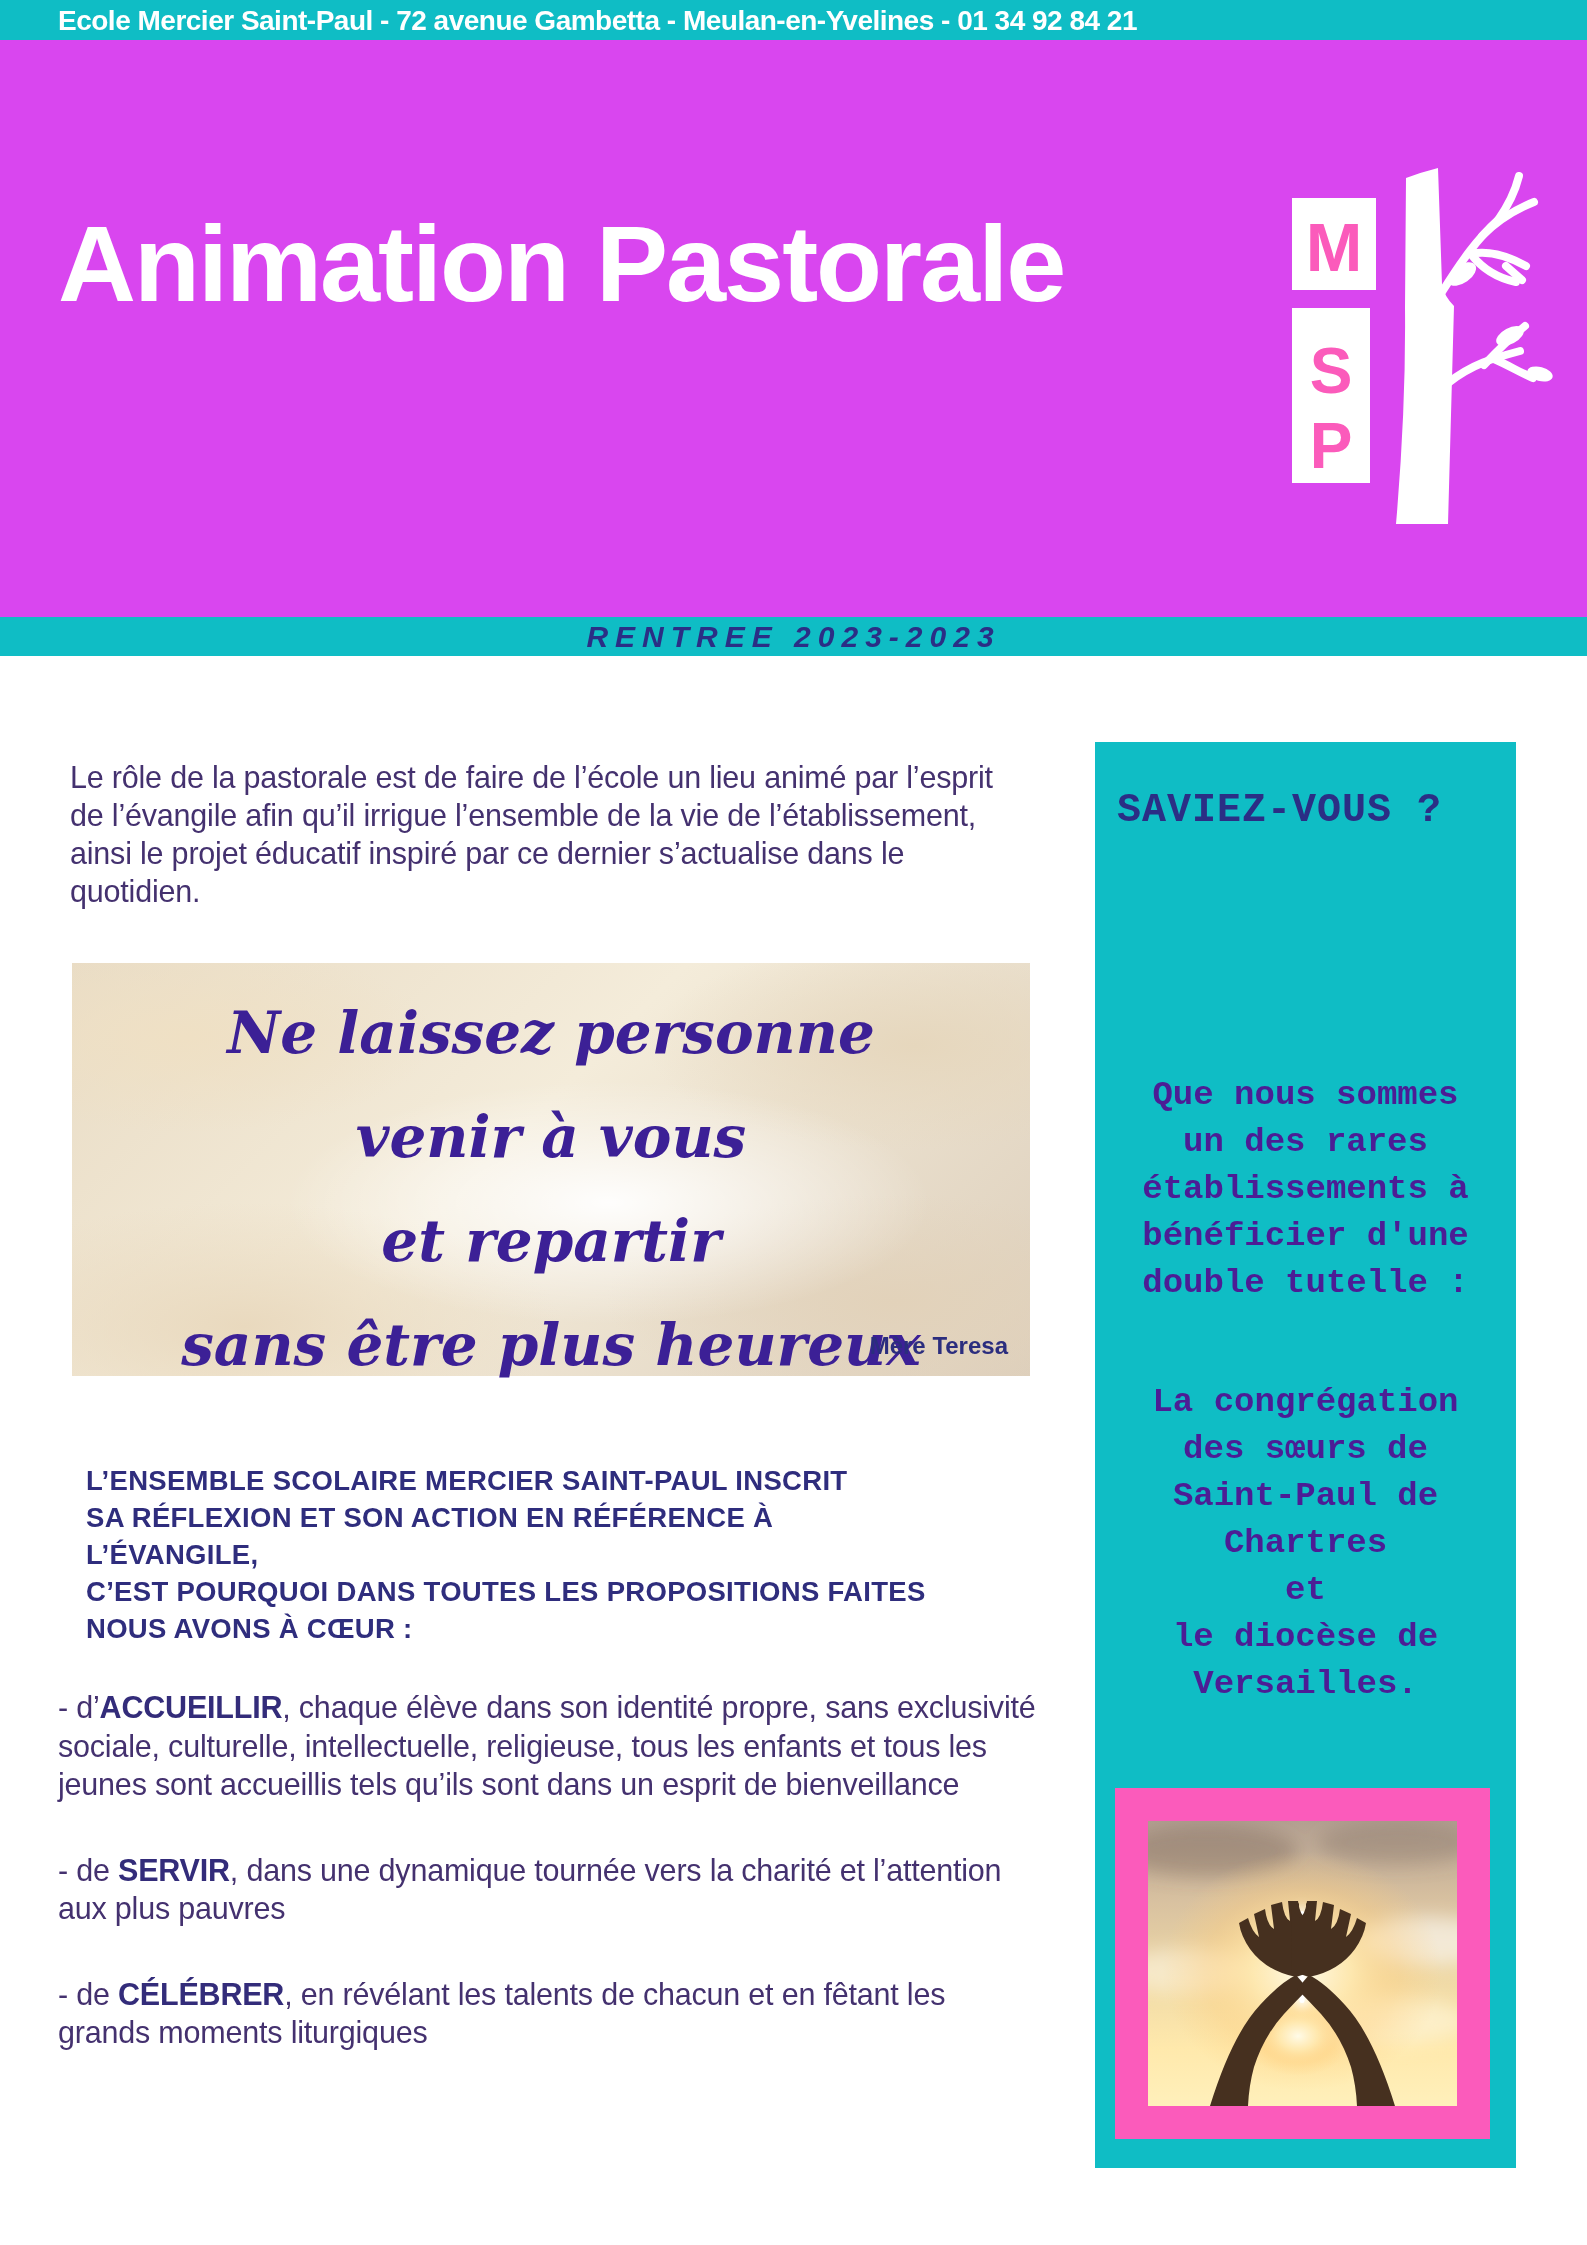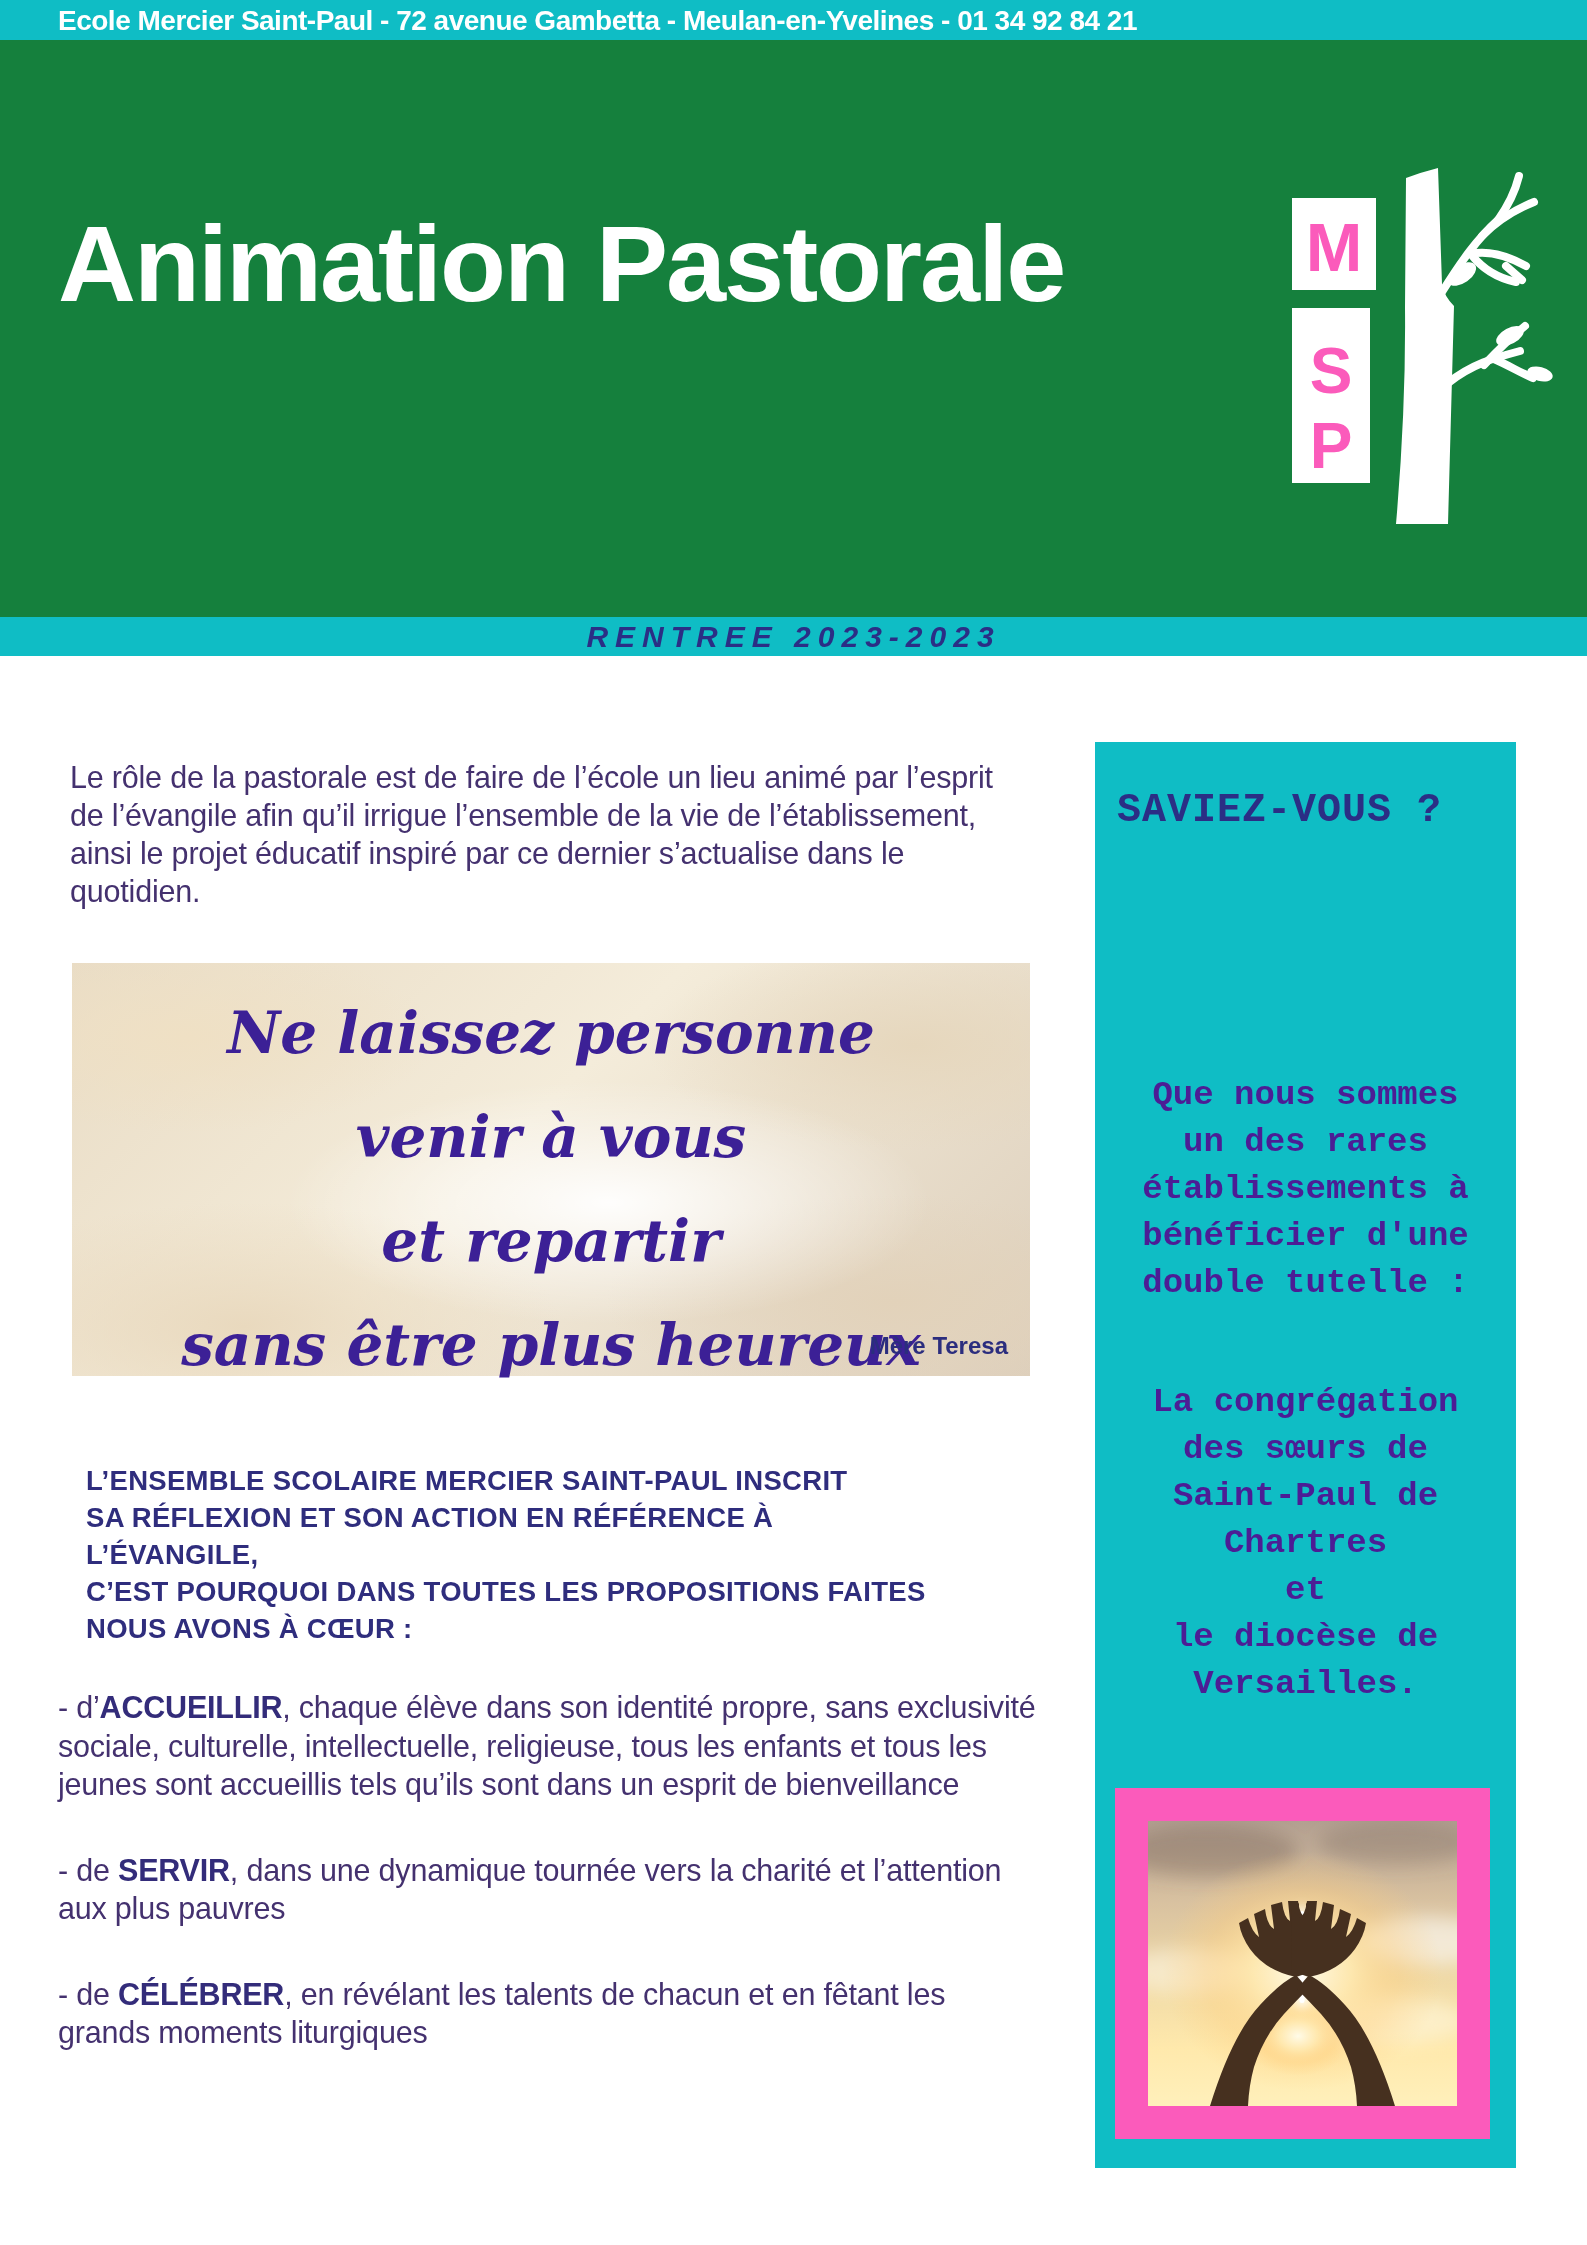--- a/index.html
+++ b/index.html
@@ -7,21 +7,21 @@
     position:relative;width:1587px;height:2245px;background:#ffffff;overflow:hidden;
     font-family:"Liberation Sans","DejaVu Sans",sans-serif;
   }
   
   .topbar{
     position:absolute;left:0;top:0;width:1587px;height:40px;background:#0fbdc5;
     color:#ffffff;font-weight:bold;font-size:28px;line-height:41px;
     padding-left:58px;box-sizing:border-box;letter-spacing:-0.5px;white-space:pre;
   }
   
-  .pink-header{position:absolute;left:0;top:40px;width:1587px;height:577px;background:#15803d;}
+  .pink-header{position:absolute;left:0;top:40px;width:1587px;height:577px;background:#d946ef;}
   .main-title{
     position:absolute;left:58px;top:170px;font-size:108px;font-weight:bold;color:#ffffff;
     letter-spacing:-2px;line-height:1;white-space:pre;
   }
   .subtitle{
     position:absolute;left:252px;top:328px;font-size:66px;font-weight:bold;color:#ffffff;
     line-height:1;white-space:pre;
   }
   .logo{position:absolute;left:1292px;top:128px;width:268px;height:356px;}
   .logo svg{display:block;width:100%;height:100%;}

